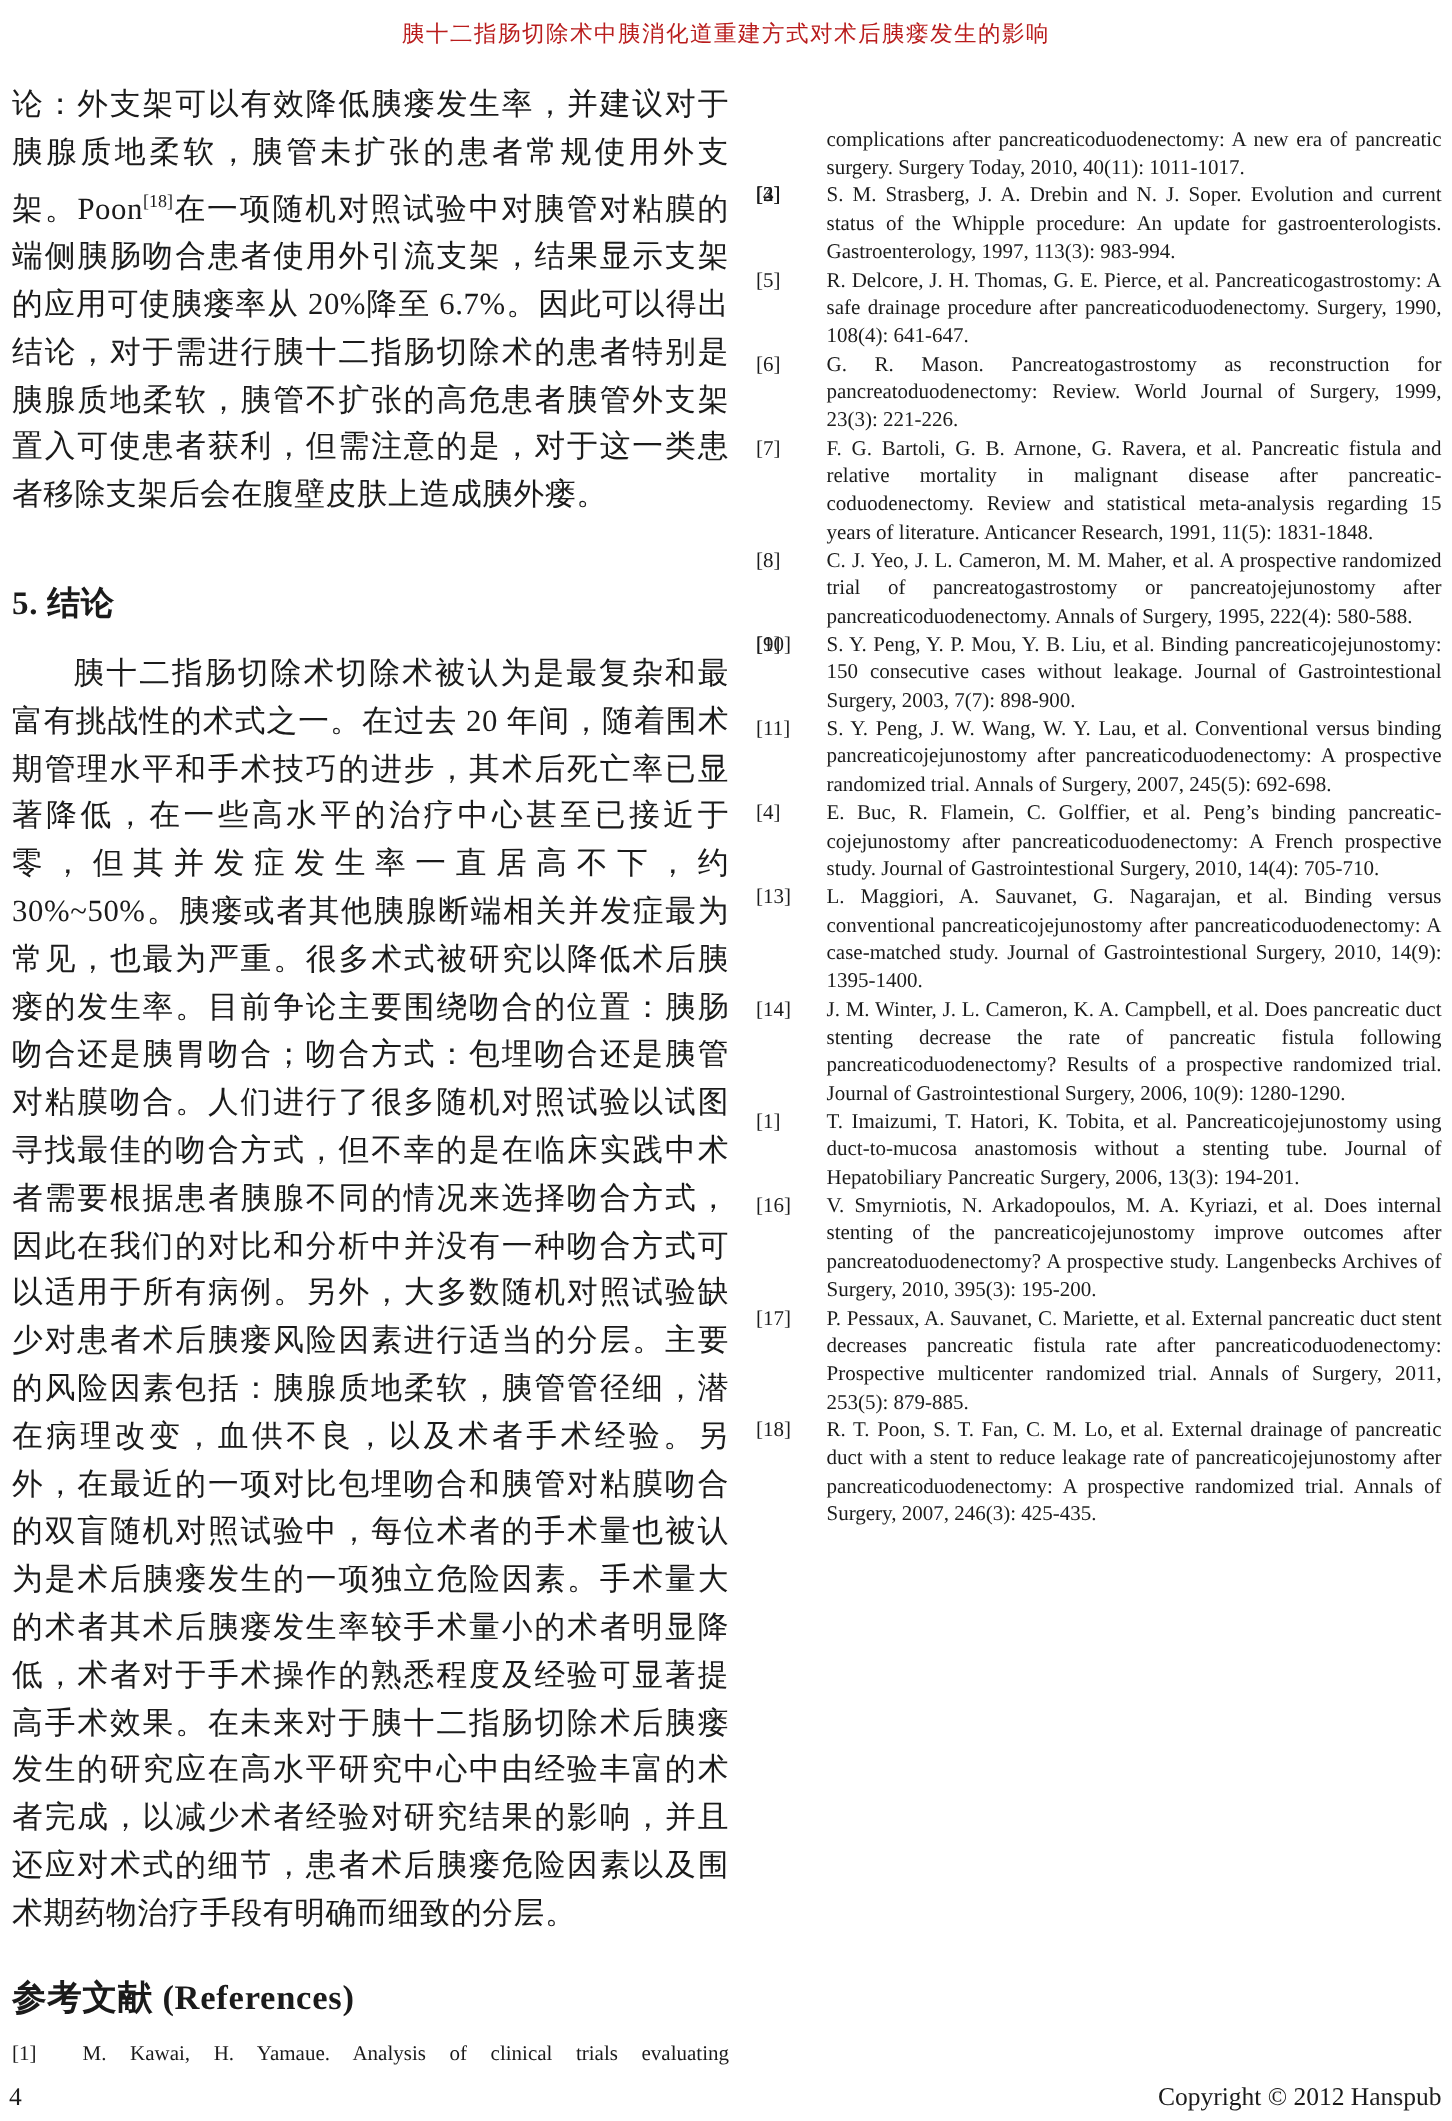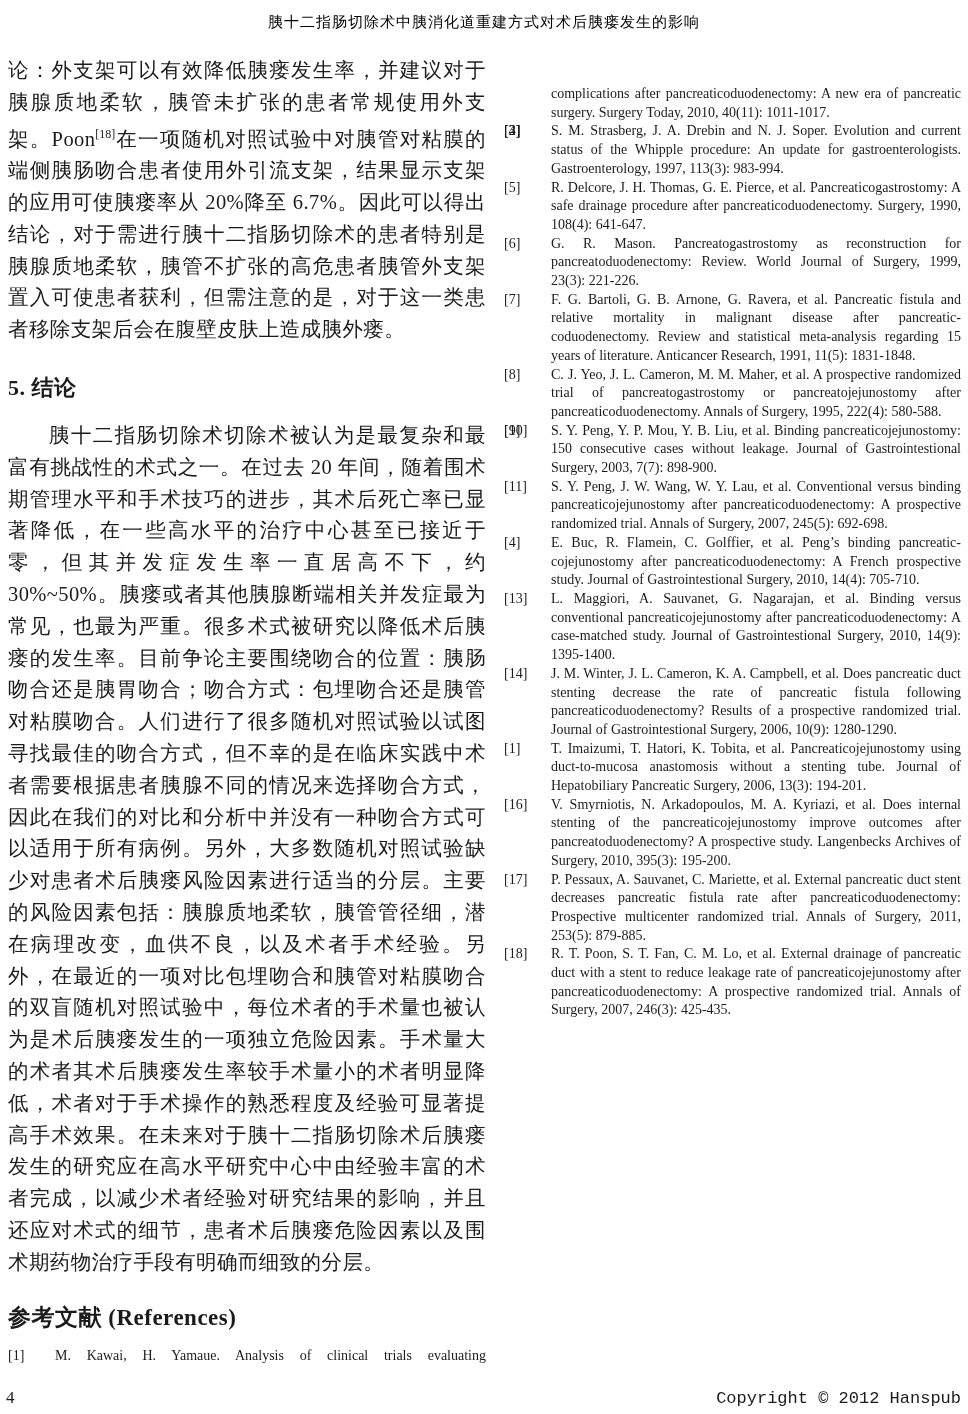--- a/index.html
+++ b/index.html
@@ -14,21 +14,21 @@
     font-family: "Liberation Serif", "DejaVu Serif", serif;
     overflow: hidden;
   }
   .running-title {
     position: absolute;
     top: 13px;
     left: 0;
     width: 100%;
     text-align: center;
     font-size: 15px;
-    color: #000000;
+    color: #b91c1c;
     letter-spacing: 1px;
   }
   .col-left {
     position: absolute;
     left: 8px;
     top: 55px;
     width: 478px;
   }
   .col-right {
     position: absolute;
@@ -41,21 +41,21 @@
     line-height: 31.8px;
     text-align: justify;
     letter-spacing: 0.4px;
   }
   .cjk-para sup {
     font-size: 12px;
     letter-spacing: 0;
   }
   .indent-2em { text-indent: 2em; }
   .section-heading {
-    margin-top: 27px;
+    margin-top: 40px;
     font-size: 22px;
     font-weight: bold;
     letter-spacing: 0.5px;
   }
   .conclusion-gap { margin-top: 17px; }
   .references-heading {
     margin-top: 23px;
     font-size: 23px;
     font-weight: bold;
     letter-spacing: 0.5px;
@@ -87,21 +87,20 @@
     position: absolute;
     left: 6px;
     bottom: 6px;
     font-size: 17px;
   }
   .footer-copyright {
     position: absolute;
     right: 7px;
     bottom: 6px;
     font-size: 17px;
-    font-family: Liberation Mono, monospace;
   }
 </style>
 </head>
 <body>
 
 <div class="page">
 
   <div class="running-title">胰十二指肠切除术中胰消化道重建方式对术后胰瘘发生的影响</div>
 
   <div class="col-left">

